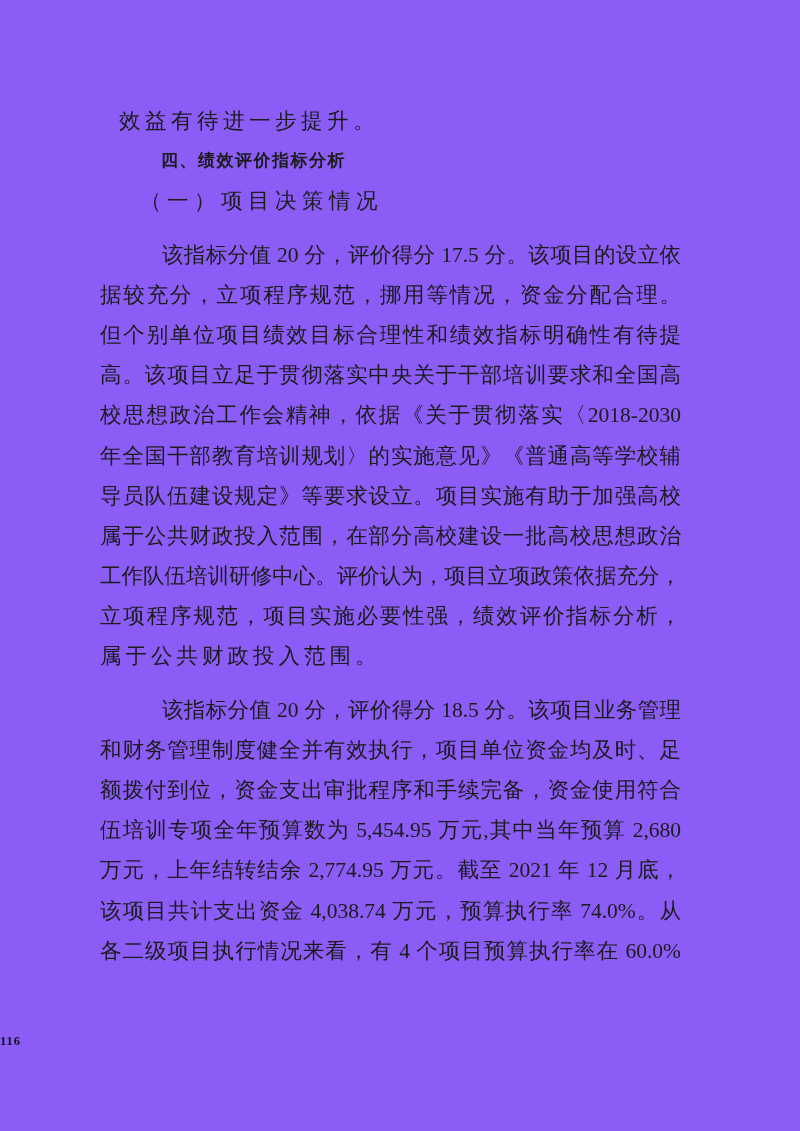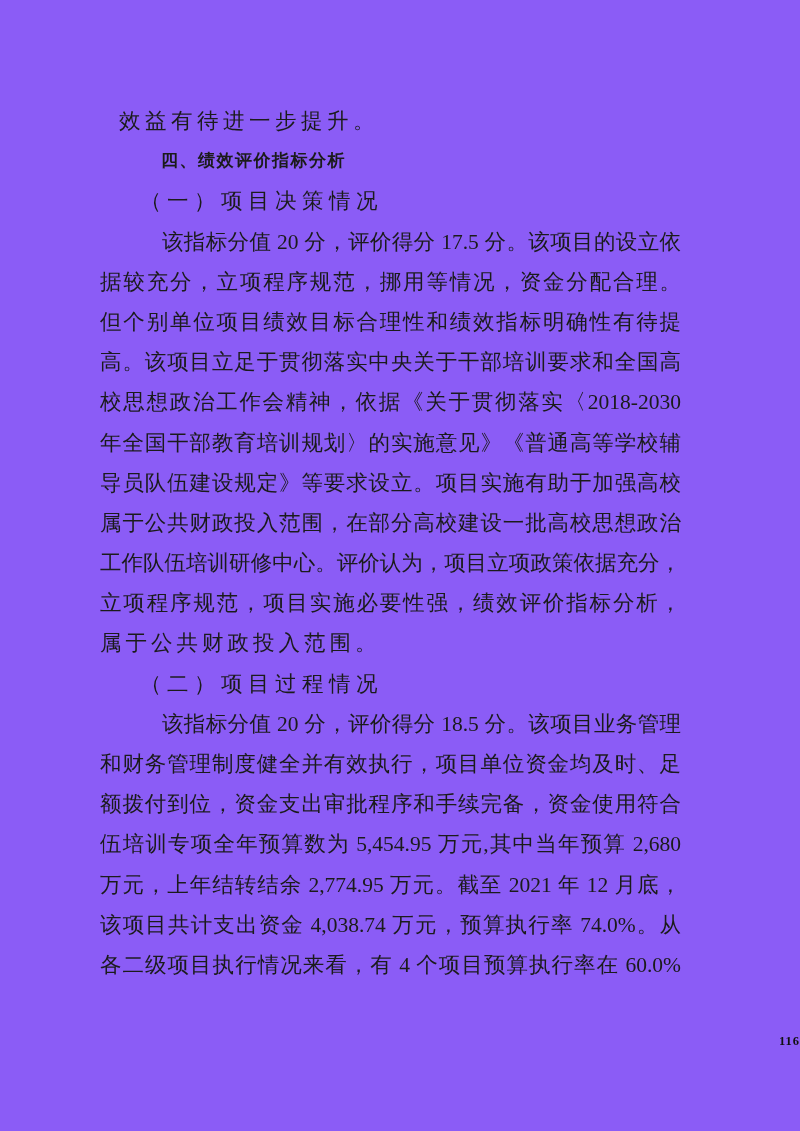--- a/index.html
+++ b/index.html
@@ -29,21 +29,21 @@
     white-space: nowrap;
   }
   
   .just {
     white-space: normal;
     text-align: justify;
     text-align-last: justify;
     text-justify: inter-character;
   }
   
-  .ind { text-indent: 62px; }
+  .ind { text-indent: 62px; margin-top: 13px; }
   
   .end { letter-spacing: 4px; }
   
   .first { padding-left: 19px; letter-spacing: 4.5px; }
   
   .h1 {
     font-family: "Liberation Sans", "DejaVu Sans", sans-serif;
     font-weight: 700;
     font-size: 17px;
     padding-left: 61px;
@@ -54,21 +54,21 @@
     padding-left: 40px;
     letter-spacing: 5.5px;
   }
   .page-footer {
     position: absolute;
     top: 1031px;
     left: 0;
     width: 100%;
     height: 20px;
     line-height: 20px;
-    text-align: right;
+    text-align: left;
     font-family: "Liberation Serif", "DejaVu Serif", serif;
     font-weight: 700;
     font-size: 12.5px;
     letter-spacing: 1px;
     color: #111111;
   }
 </style>
 </head>
 <body>
 
@@ -81,21 +81,20 @@
     <div class="ln just">据较充分，立项程序规范，挪用等情况，资金分配合理。</div>
     <div class="ln just">但个别单位项目绩效目标合理性和绩效指标明确性有待提</div>
     <div class="ln just">高。该项目立足于贯彻落实中央关于干部培训要求和全国高</div>
     <div class="ln just">校思想政治工作会精神，依据《关于贯彻落实〈2018-2030</div>
     <div class="ln just">年全国干部教育培训规划〉的实施意见》《普通高等学校辅</div>
     <div class="ln just">导员队伍建设规定》等要求设立。项目实施有助于加强高校</div>
     <div class="ln just">属于公共财政投入范围，在部分高校建设一批高校思想政治</div>
     <div class="ln just">工作队伍培训研修中心。评价认为，项目立项政策依据充分，</div>
     <div class="ln just">立项程序规范，项目实施必要性强，绩效评价指标分析，</div>
     <div class="ln end">属于公共财政投入范围。</div>
-    <div class="ln h2">（二）项目过程情况</div>
     <div class="ln just ind">该指标分值 20 分，评价得分 18.5 分。该项目业务管理</div>
     <div class="ln just">和财务管理制度健全并有效执行，项目单位资金均及时、足</div>
     <div class="ln just">额拨付到位，资金支出审批程序和手续完备，资金使用符合</div>
     <div class="ln just">伍培训专项全年预算数为 5,454.95 万元,其中当年预算 2,680</div>
     <div class="ln just">万元，上年结转结余 2,774.95 万元。截至 2021 年 12 月底，</div>
     <div class="ln just">该项目共计支出资金 4,038.74 万元，预算执行率 74.0%。从</div>
     <div class="ln just">各二级项目执行情况来看，有 4 个项目预算执行率在 60.0%</div>
   </div>
   <div class="page-footer">116</div>
 </div>

